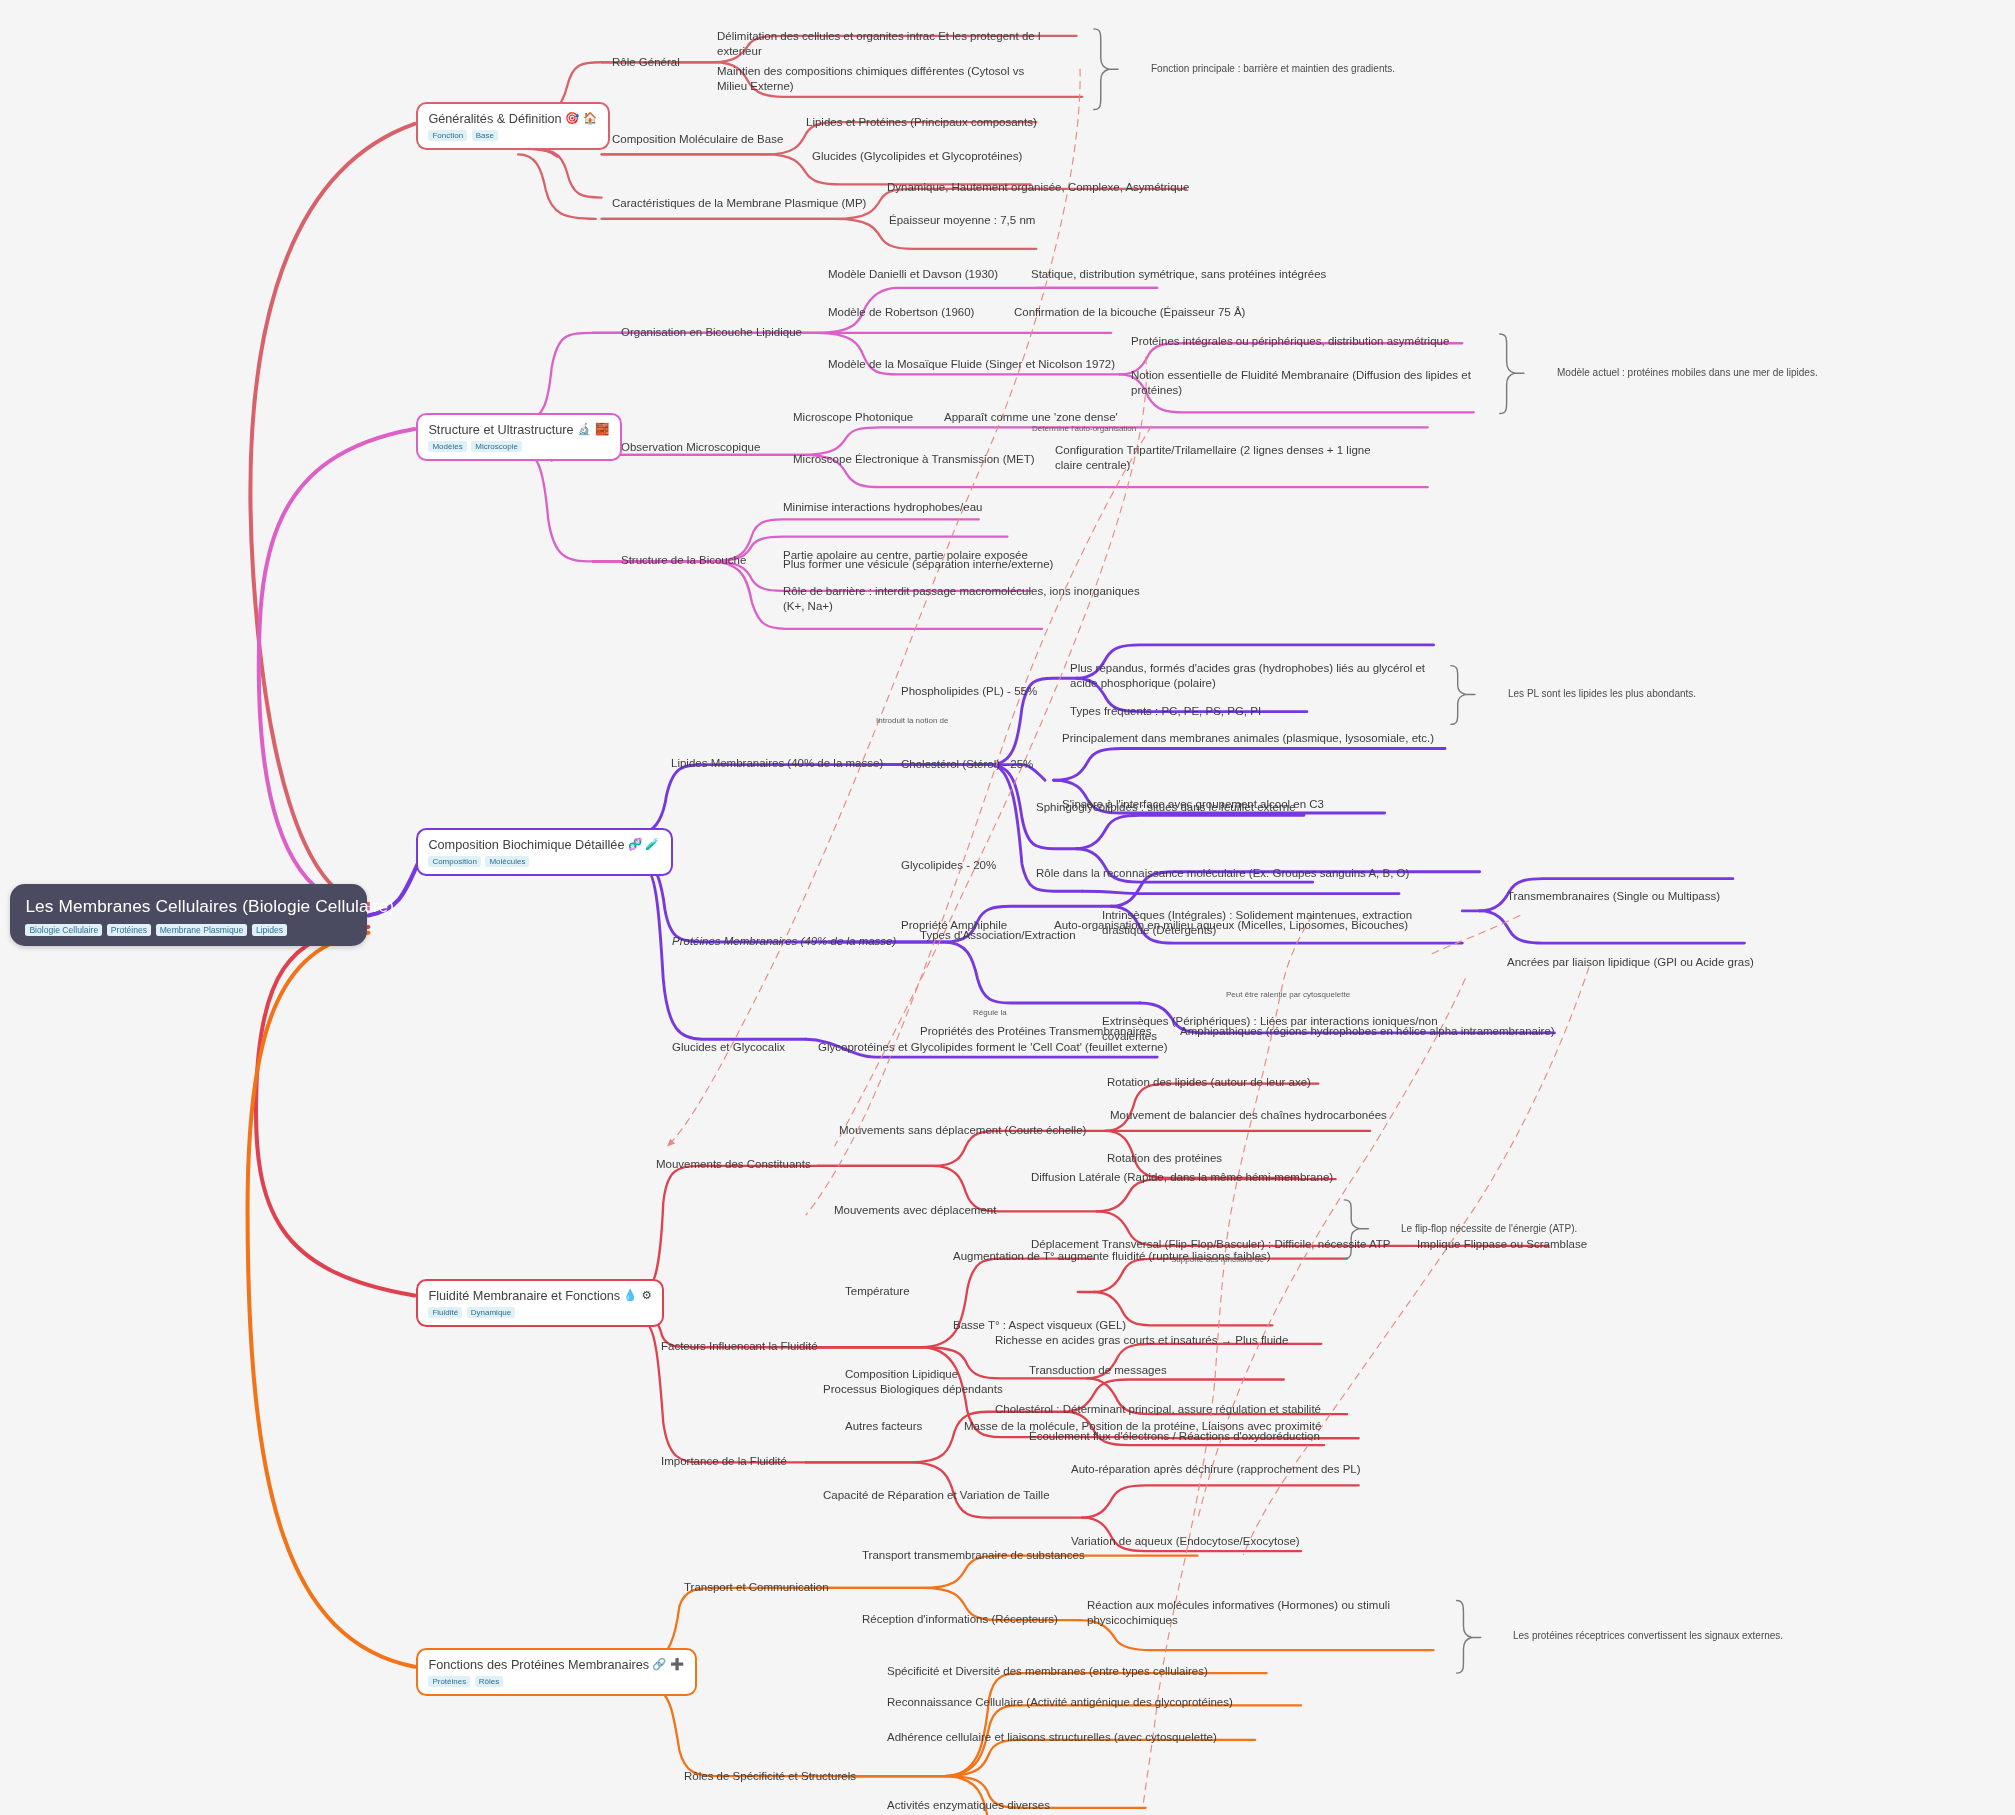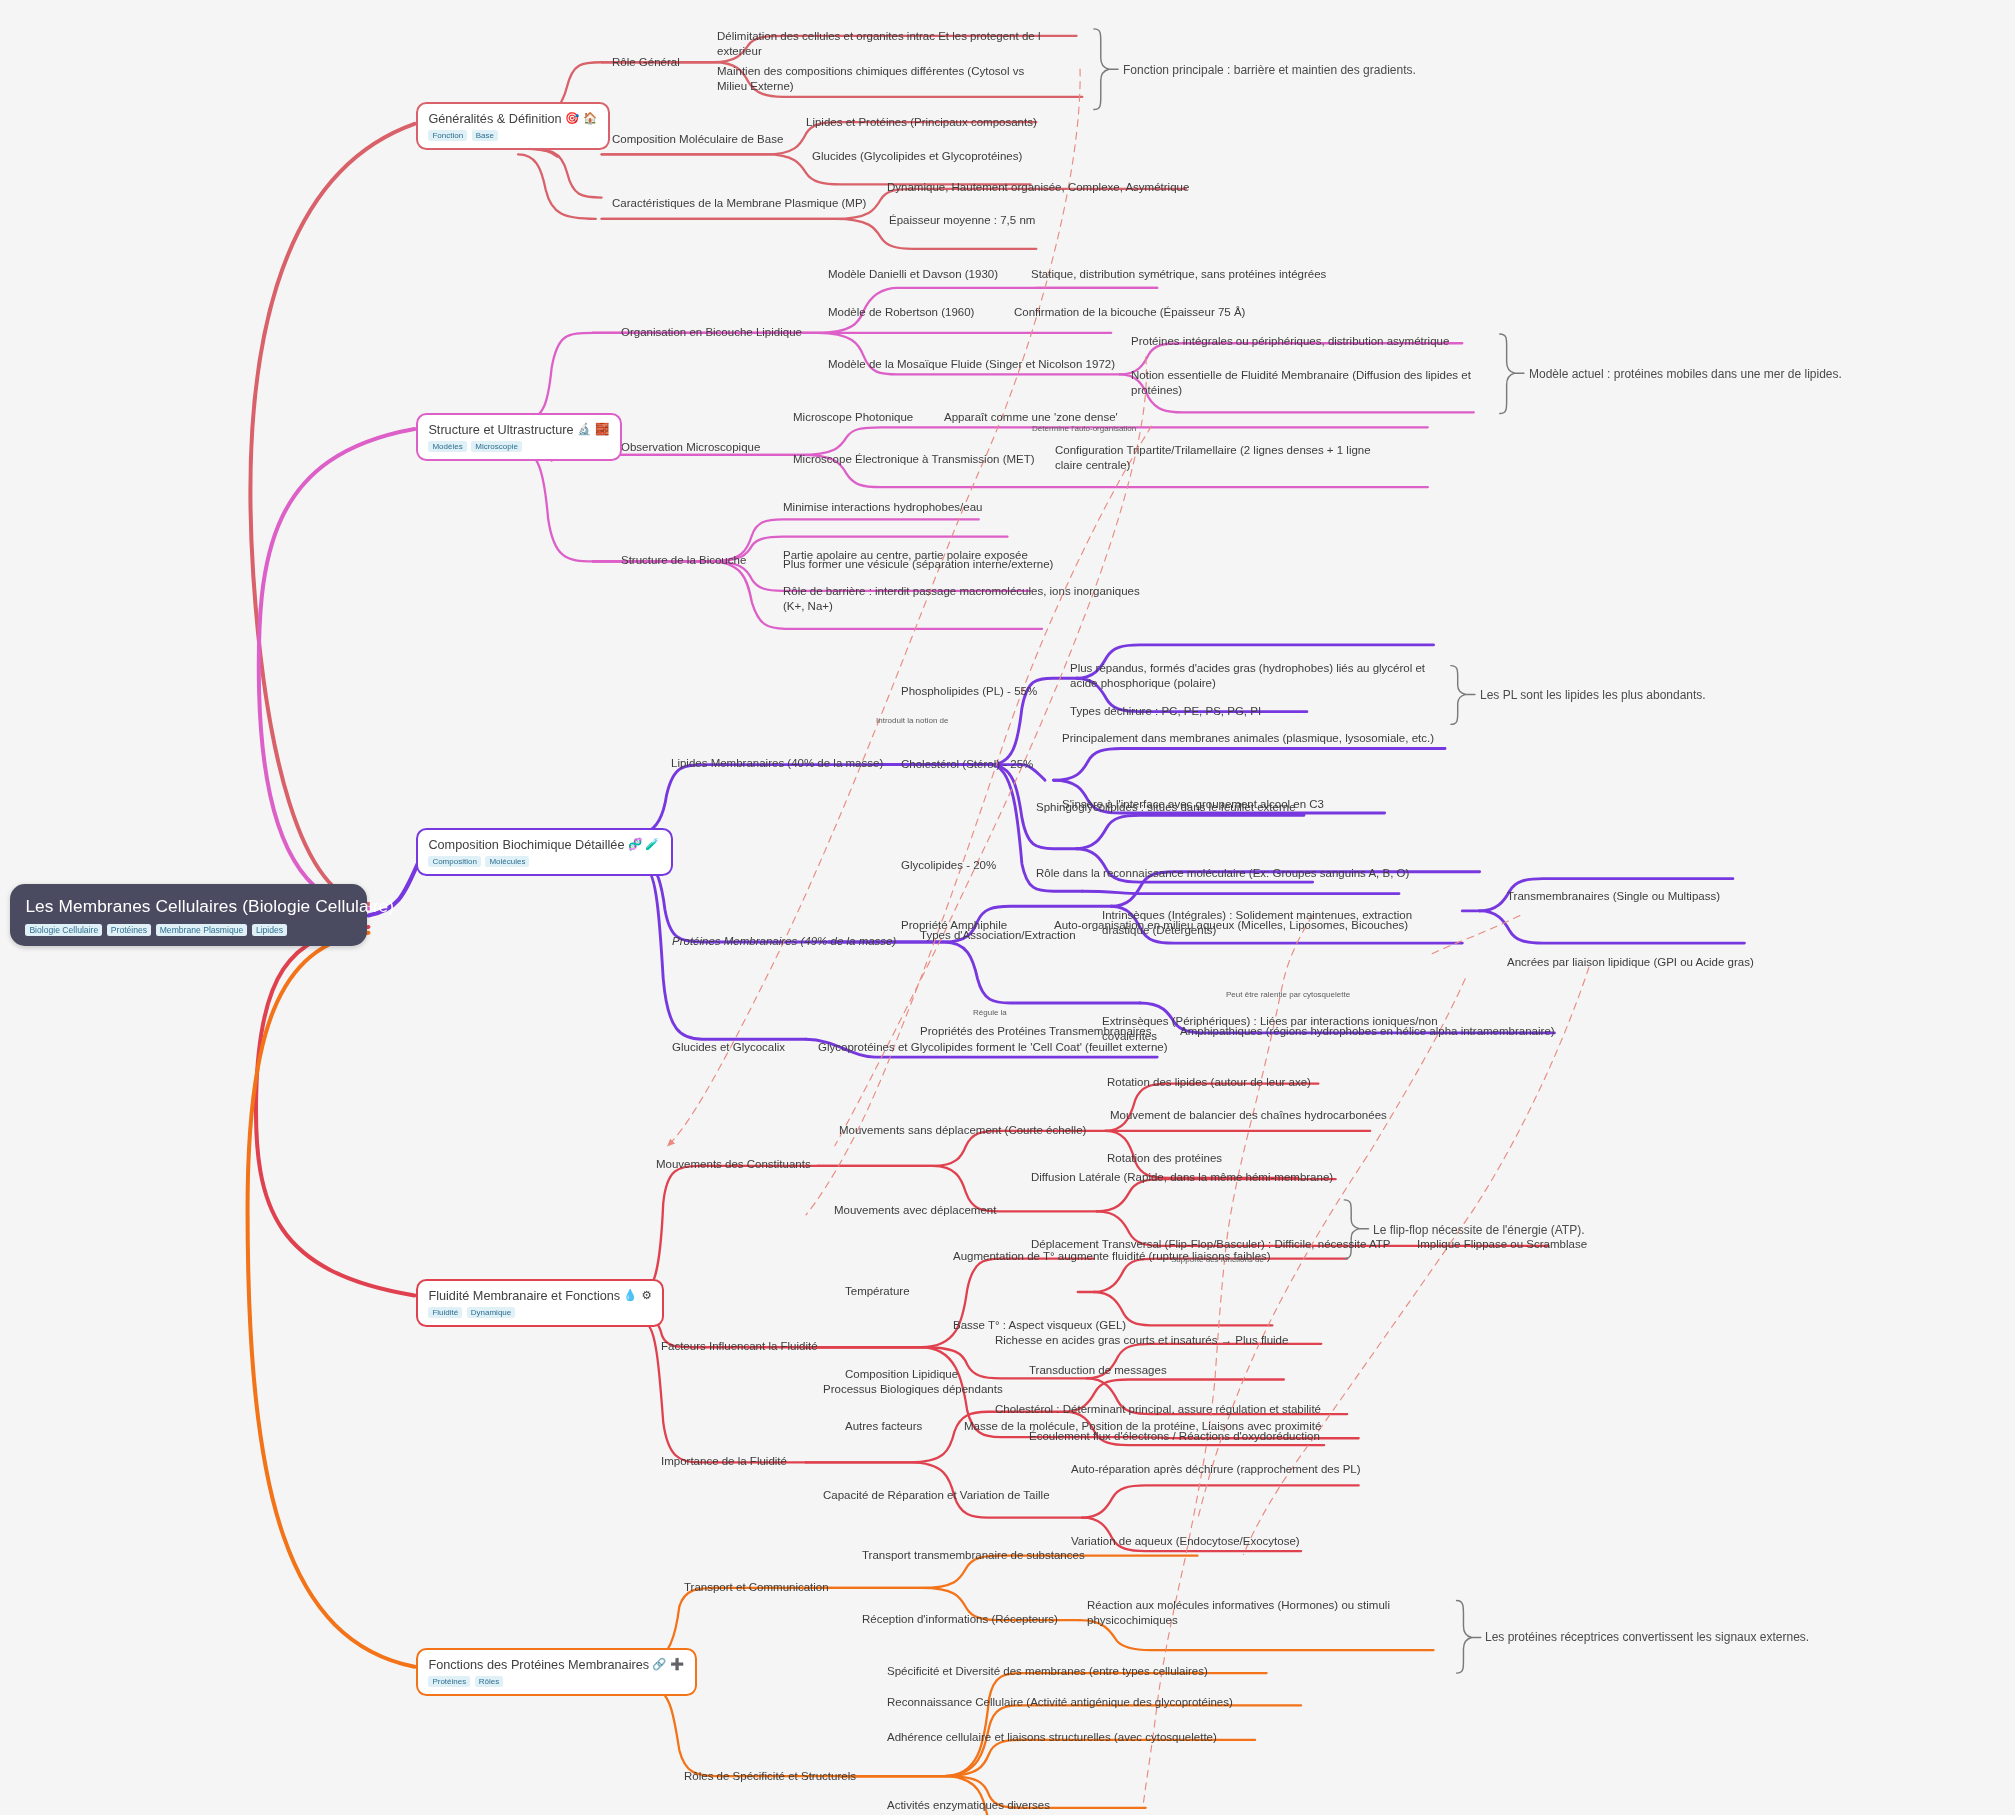--- a/index.html
+++ b/index.html
@@ -66,24 +66,25 @@
     line-height: 1.32;
     z-index: 6;
   }
   .lbl.l2 { font-size: 11.5px; }
   .lbl.l3 { font-size: 11.5px; }
   .lbl.l4 { font-size: 11.5px; }
 
   
   .anno {
     position: absolute;
-    font-size: 12px;
+    font-size: 10px;
     color: #4b4b4b;
     z-index: 6;
     white-space: nowrap;
+    margin-left: 28px;
   }
   
   .rel {
     position: absolute;
     font-size: 8px;
     color: #5c5c5c;
     z-index: 7;
     white-space: nowrap;
   }
 </style>
@@ -349,21 +350,21 @@
     </div>
     <div class="tag-row">
       <span class="tag">Composition</span>
       <span class="tag">Molécules</span>
     </div>
   </div>
 
   <div class="lbl l2" style="left:671px; top:756px;">Lipides Membranaires (40% de la masse)</div>
   <div class="lbl l3" style="left:901px; top:684px;">Phospholipides (PL) - 55%</div>
   <div class="lbl l4" style="left:1070px; top:661px; width:360px;">Plus répandus, formés d'acides gras (hydrophobes) liés au glycérol et acide phosphorique (polaire)</div>
-  <div class="lbl l4" style="left:1070px; top:704px;">Types déchirure : PC, PE, PS, PG, PI</div>
+  <div class="lbl l4" style="left:1070px; top:704px;">Types fréquents : PC, PE, PS, PG, PI</div>
   <div class="lbl l3" style="left:901px; top:757px;">Cholestérol (Stérol) - 25%</div>
   <div class="lbl l4" style="left:1062px; top:731px;">Principalement dans membranes animales (plasmique, lysosomiale, etc.)</div>
   <div class="lbl l4" style="left:1062px; top:797px;">S'insère à l'interface avec groupement alcool en C3</div>
   <div class="lbl l3" style="left:901px; top:858px;">Glycolipides - 20%</div>
   <div class="lbl l4" style="left:1036px; top:800px;">Sphingoglycolipides : situés dans le feuillet externe</div>
   <div class="lbl l4" style="left:1036px; top:866px;">Rôle dans la reconnaissance moléculaire (Ex: Groupes sanguins A, B, O)</div>
   <div class="lbl l3" style="left:901px; top:918px;">Propriété Amphiphile</div>
   <div class="lbl l4" style="left:1054px; top:918px;">Auto-organisation en milieu aqueux (Micelles, Liposomes, Bicouches)</div>
 
   <div class="lbl l2" style="left:672px; top:934px;font-style:italic;">Protéines Membranaires (49% de la masse)</div>

